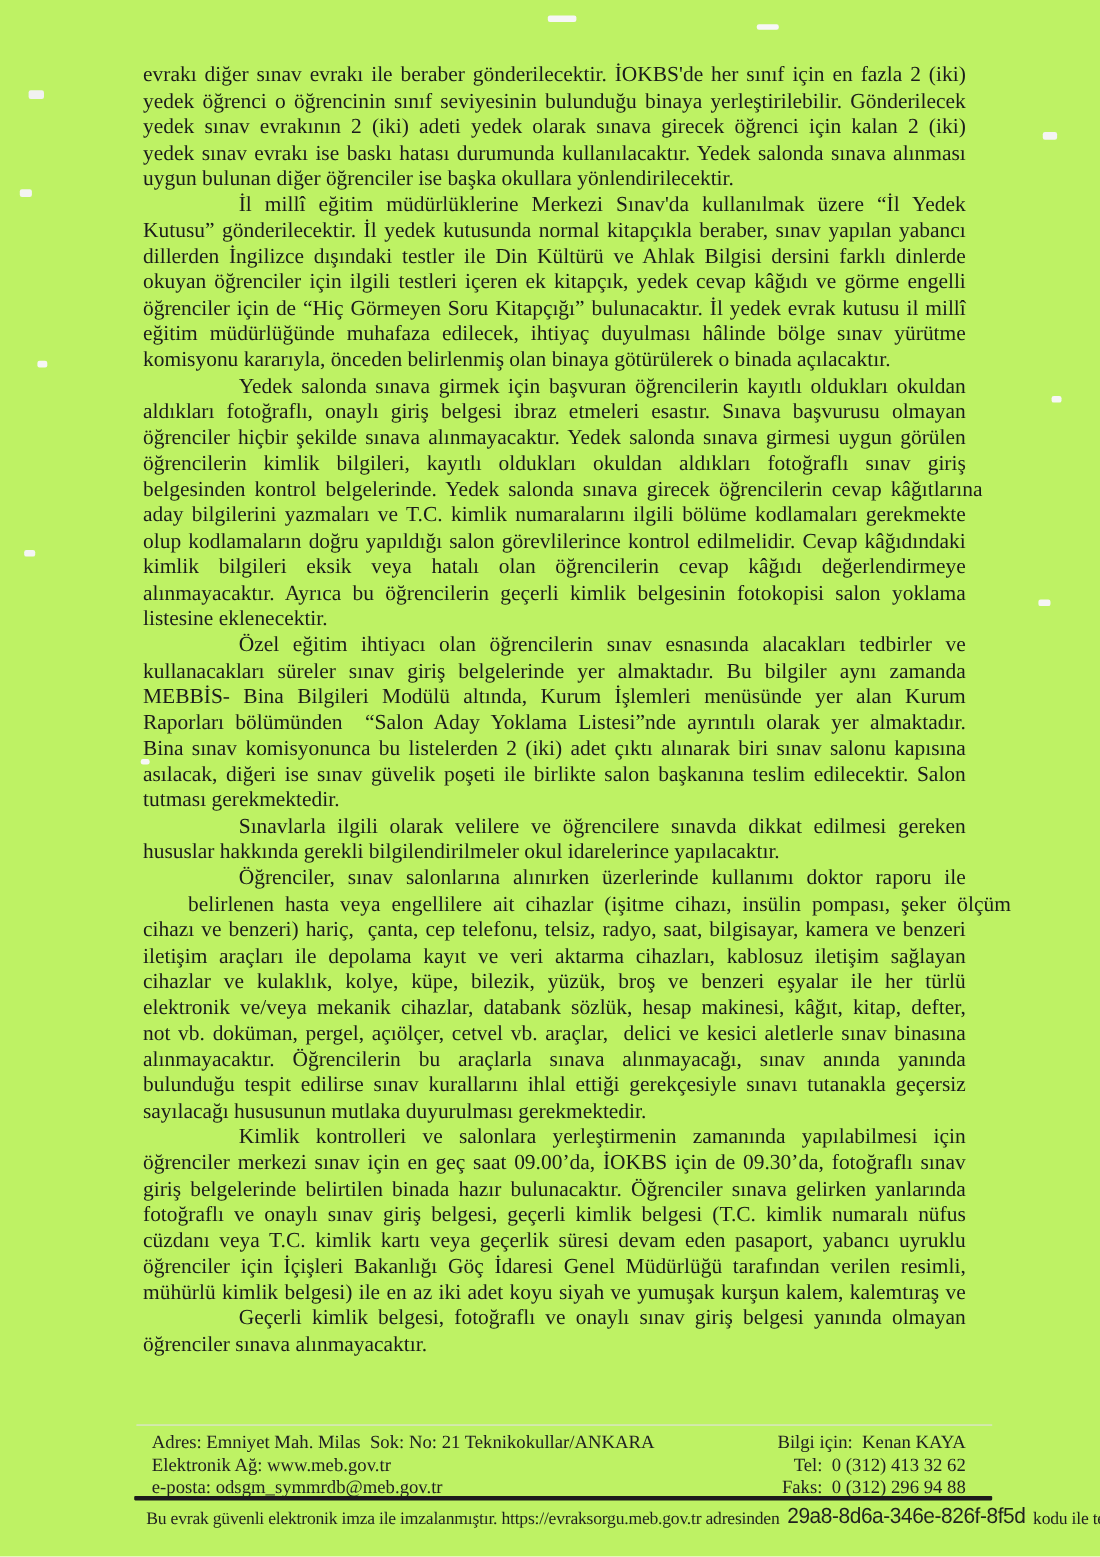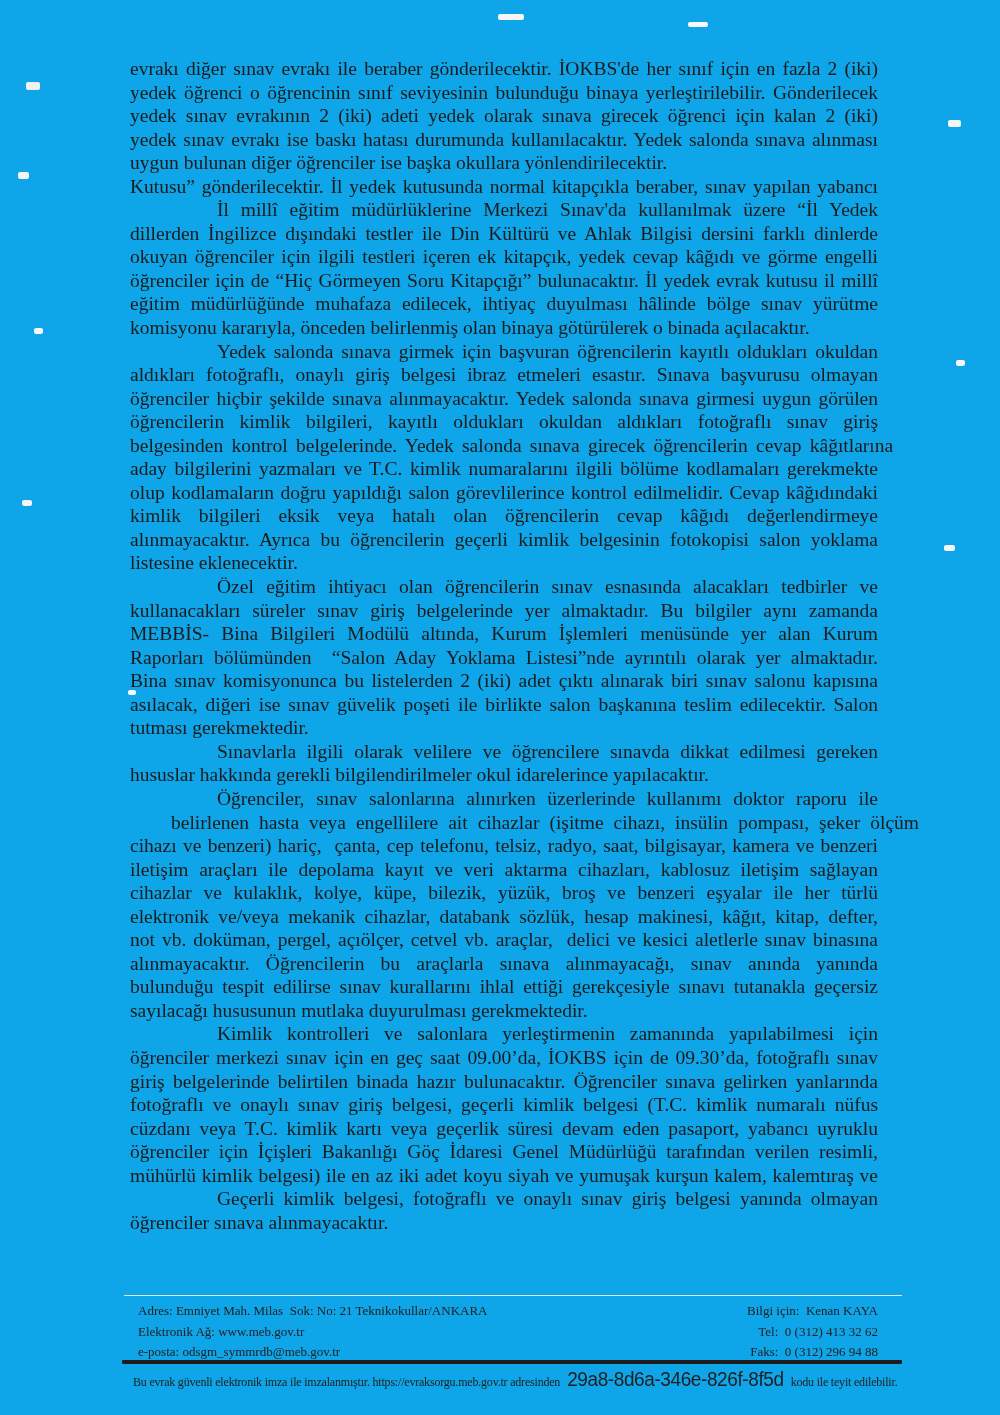--- a/index.html
+++ b/index.html
@@ -1,19 +1,19 @@
 <!DOCTYPE html>
 <html lang="tr"><head>
 <meta charset="utf-8">
 <style>
   html,body{margin:0;padding:0;background:#ffffff;}
   .page{
     position:relative;
     width:1000px;height:1415px;
-    background:#0ea5e9;
+    background:#bef264;
     overflow:hidden;
     color:#1b1b1b;
   }
   
   .body-text{
     position:absolute;
     left:130px;top:57px;width:748px;
     font-family:"Liberation Serif", serif;
     font-size:19.5px;
     line-height:23.55px;
@@ -24,36 +24,36 @@
   .line.indent{margin-left:87px;}
   
   .footer-sep{
     position:absolute;left:124px;top:1295px;width:778px;height:1px;
     background:#e2e2e2;
   }
   .footer{
     position:absolute;left:138px;top:1301px;width:740px;
     display:flex;justify-content:space-between;
     font-family:"Liberation Serif", serif;
-    font-size:13px;line-height:20.5px;color:#212121;
+    font-size:17px;line-height:20.5px;color:#212121;
   }
   .footer-col{white-space:pre;}
   .footer-col.right{text-align:right;}
   .thick-line{
     position:absolute;left:122px;top:1360px;width:780px;height:4px;
     background:#1c1c1c;border-radius:1px;
   }
   .verify{
     position:absolute;left:133px;top:1369px;width:840px;
     display:flex;align-items:baseline;gap:7px;
     color:#1f1f1f;
   }
   .v-small{
     font-family:"Liberation Serif", serif;
-    font-size:12px;white-space:pre;letter-spacing:-0.2px;
+    font-size:16px;white-space:pre;letter-spacing:-0.2px;
   }
   .v-code{
     font-family:"Liberation Sans", sans-serif;
     font-size:19px;letter-spacing:-0.4px;white-space:pre;
     transform:scaleY(1.05);transform-origin:left bottom;
   }
   
   .noise{position:absolute;background:#f1f1f1;border-radius:2px;}
   .n1{left:26px;top:82px;width:14px;height:8px;}
   .n2{left:18px;top:172px;width:11px;height:7px;background:#f4f4f4;}
@@ -81,22 +81,22 @@
   <div class="noise n8"></div>
   <div class="noise n9"></div>
   <div class="noise n10"></div>
 
   <div class="body-text" id="body-text">
       <div class="line"><span style="word-spacing: 2.3192px;">evrakı diğer sınav evrakı ile beraber gönderilecektir. İOKBS'de her sınıf için en fazla 2 (iki)</span></div>
       <div class="line"><span style="word-spacing: 2.60417px;">yedek öğrenci o öğrencinin sınıf seviyesinin bulunduğu binaya yerleştirilebilir. Gönderilecek</span></div>
       <div class="line"><span style="word-spacing: 4.38728px;">yedek sınav evrakının 2 (iki) adeti yedek olarak sınava girecek öğrenci için kalan 2 (iki)</span></div>
       <div class="line"><span style="word-spacing: 1.88352px;">yedek sınav evrakı ise baskı hatası durumunda kullanılacaktır. Yedek salonda sınava alınması</span></div>
       <div class="line last"><span>uygun bulunan diğer öğrenciler ise başka okullara yönlendirilecektir.</span></div>
+      <div class="line indent"><span style="word-spacing: 6.98611px;">İl millî eğitim müdürlüklerine Merkezi Sınav'da kullanılmak üzere “İl Yedek</span></div>
       <div class="line"><span style="word-spacing: 1.99375px;">Kutusu” gönderilecektir. İl yedek kutusunda normal kitapçıkla beraber, sınav yapılan yabancı</span></div>
-      <div class="line indent"><span style="word-spacing: 6.98611px;">İl millî eğitim müdürlüklerine Merkezi Sınav'da kullanılmak üzere “İl Yedek</span></div>
       <div class="line"><span style="word-spacing: 3.9362px;">dillerden İngilizce dışındaki testler ile Din Kültürü ve Ahlak Bilgisi dersini farklı dinlerde</span></div>
       <div class="line"><span style="word-spacing: 2.55889px;">okuyan öğrenciler için ilgili testleri içeren ek kitapçık, yedek cevap kâğıdı ve görme engelli</span></div>
       <div class="line"><span style="word-spacing: 1.38822px; margin-top: 12px;">öğrenciler için de “Hiç Görmeyen Soru Kitapçığı” bulunacaktır. İl yedek evrak kutusu il millî</span></div>
       <div class="line"><span style="word-spacing: 5.97396px;">eğitim müdürlüğünde muhafaza edilecek, ihtiyaç duyulması hâlinde bölge sınav yürütme</span></div>
       <div class="line last"><span>komisyonu kararıyla, önceden belirlenmiş olan binaya götürülerek o binada açılacaktır.</span></div>
       <div class="line indent"><span style="word-spacing: 2.96354px;">Yedek salonda sınava girmek için başvuran öğrencilerin kayıtlı oldukları okuldan</span></div>
       <div class="line"><span style="word-spacing: 6.13438px;">aldıkları fotoğraflı, onaylı giriş belgesi ibraz etmeleri esastır. Sınava başvurusu olmayan</span></div>
       <div class="line"><span style="word-spacing: 2.56094px;">öğrenciler hiçbir şekilde sınava alınmayacaktır. Yedek salonda sınava girmesi uygun görülen</span></div>
       <div class="line"><span style="word-spacing: 10.5434px;">öğrencilerin kimlik bilgileri, kayıtlı oldukları okuldan aldıkları fotoğraflı sınav giriş</span></div>
       <div class="line"><span style="word-spacing: 3.39236px;">belgesinden kontrol belgelerinde. Yedek salonda sınava girecek öğrencilerin cevap kâğıtlarına</span></div>

